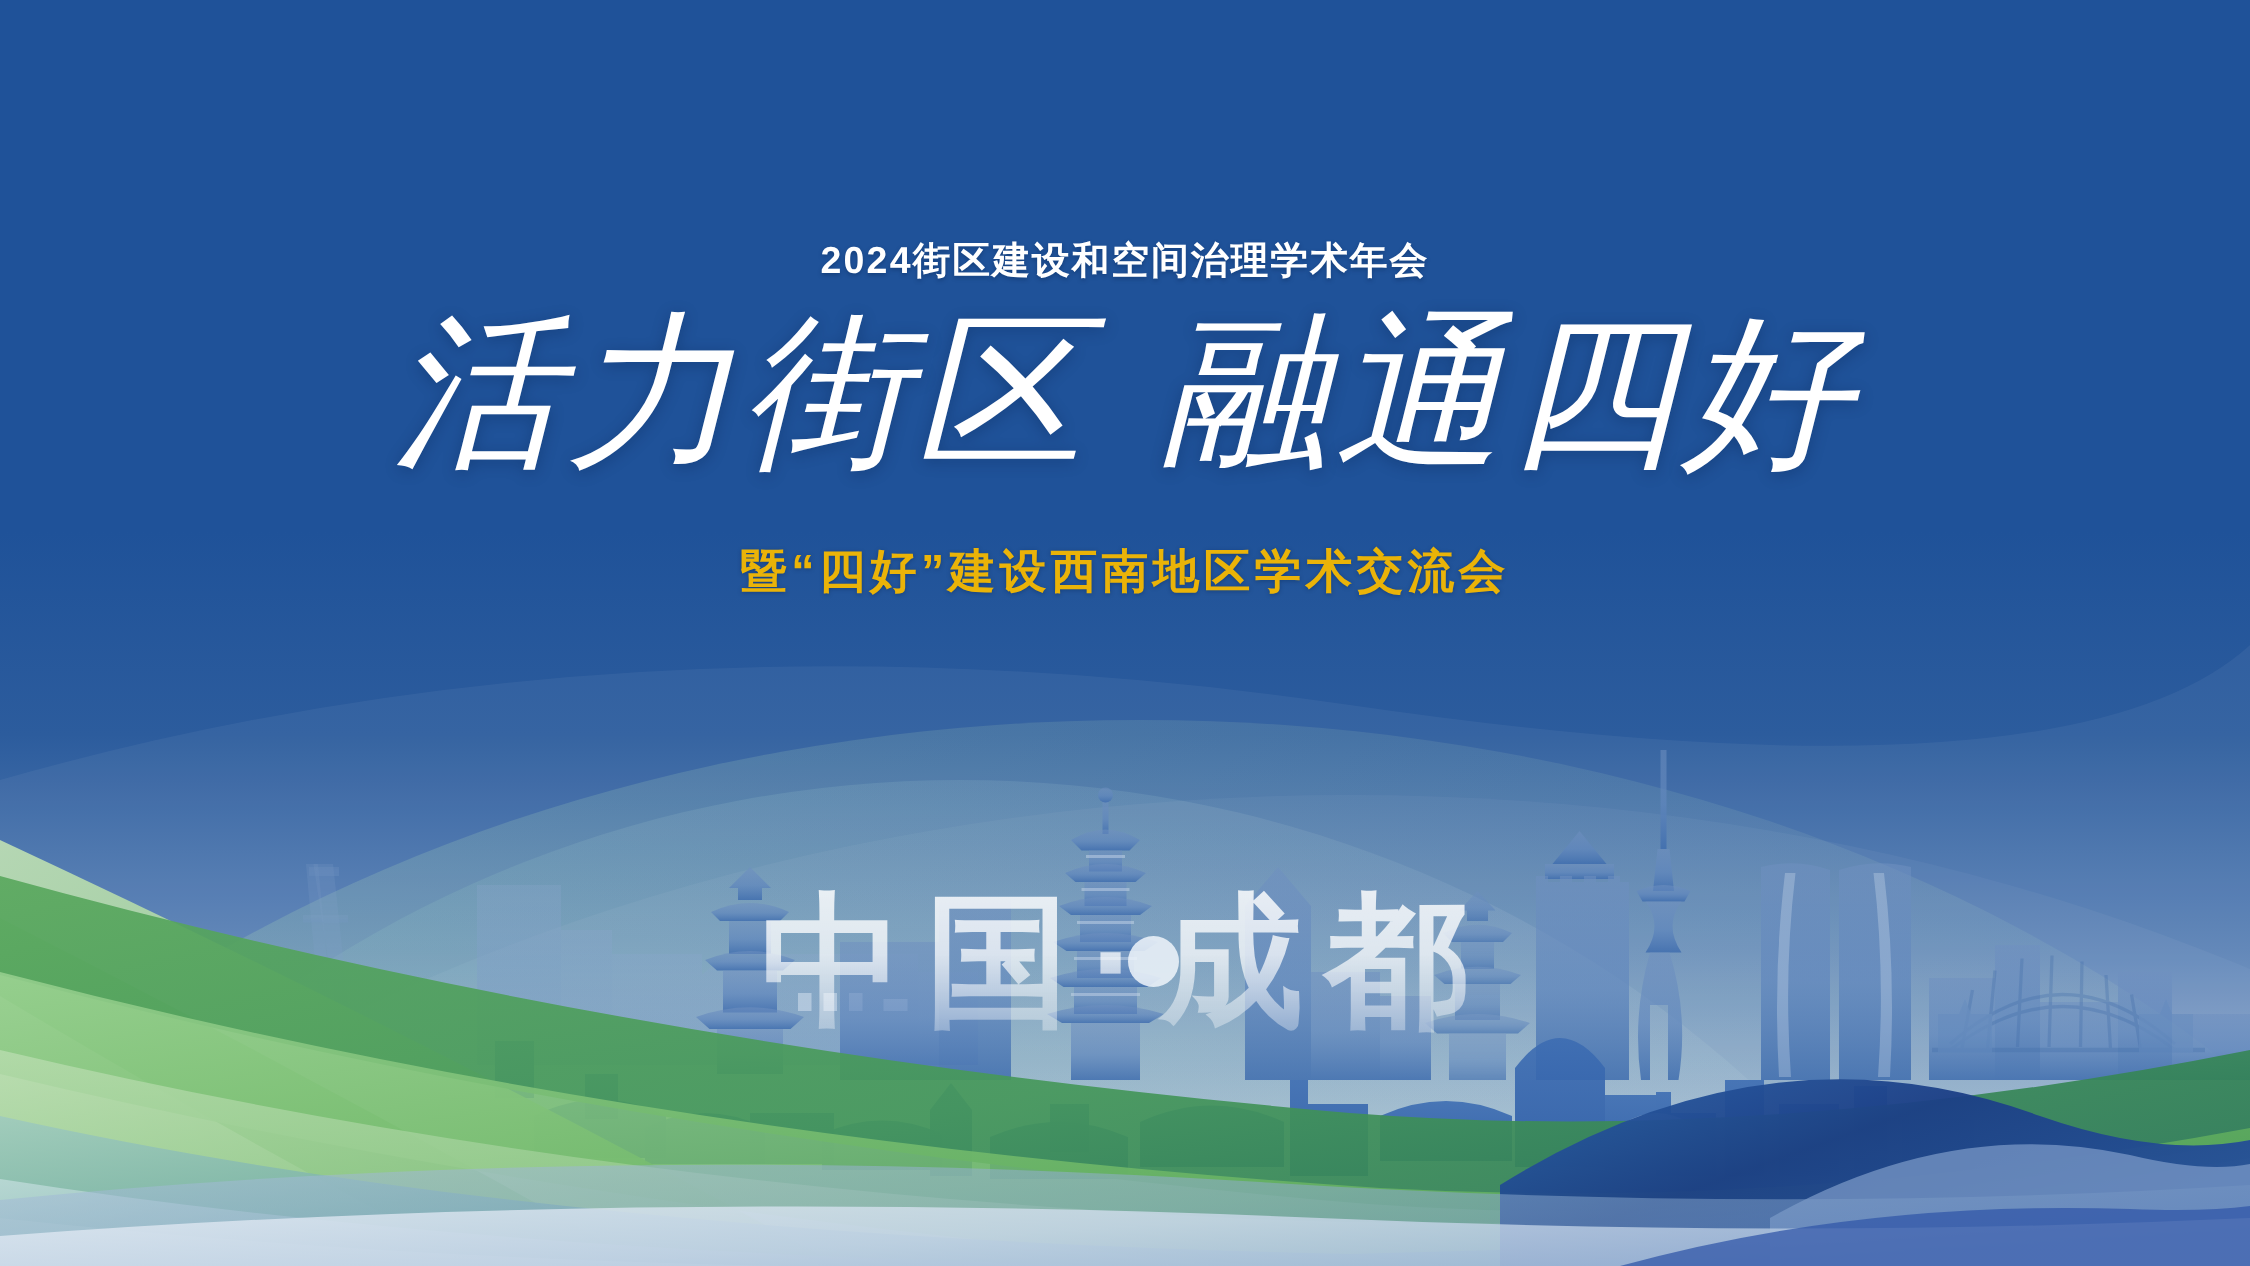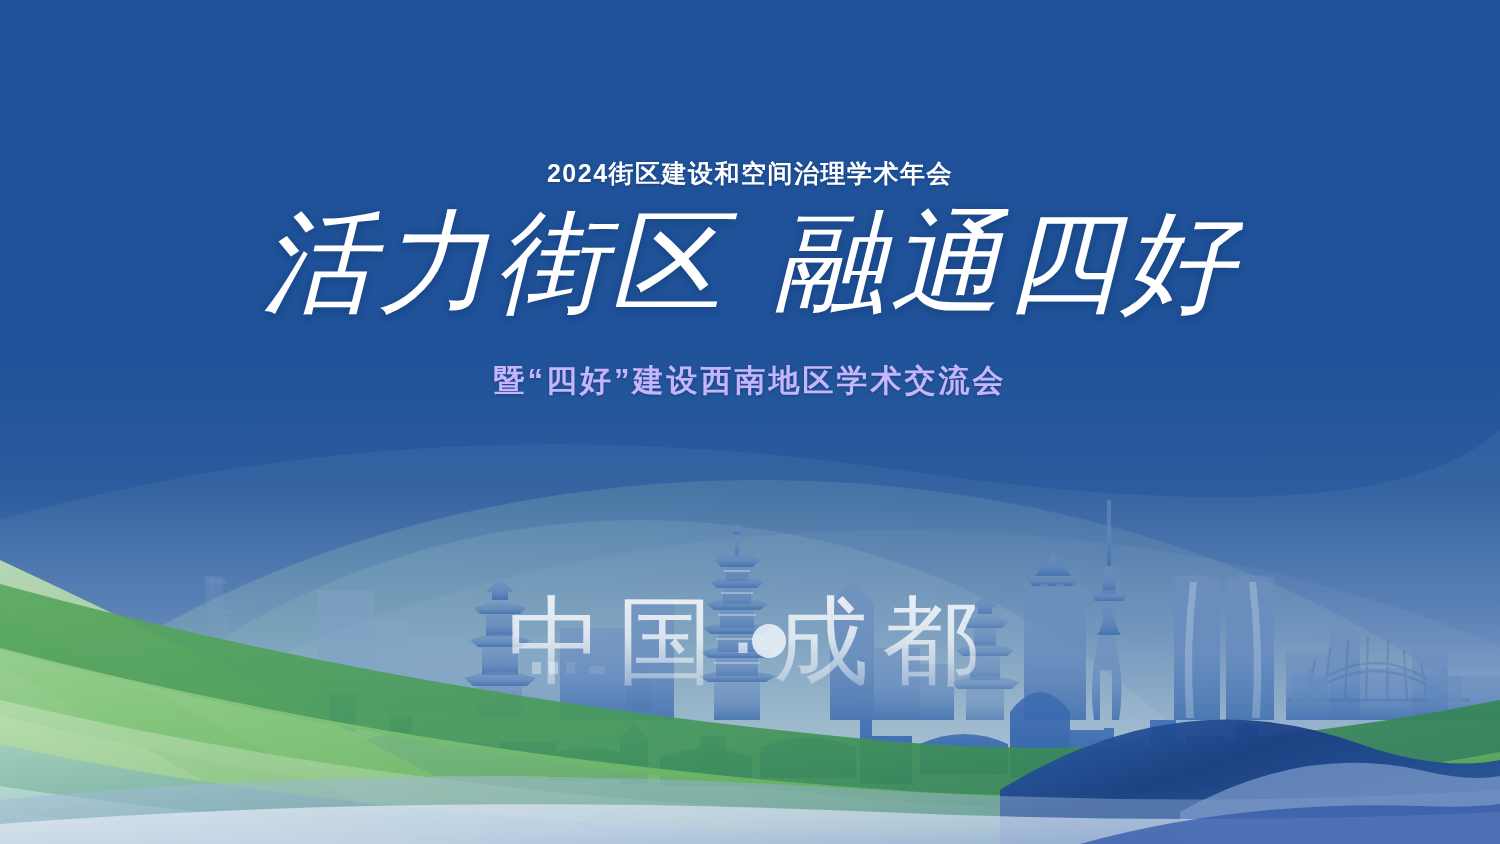--- a/index.html
+++ b/index.html
@@ -24,26 +24,26 @@
     color:#ffffff;font-size:112px;font-weight:400;line-height:1.18;
     font-family:"DejaVu Serif","Liberation Serif",serif;
     font-style:italic;
     letter-spacing:4px;
     text-shadow:0 2px 10px rgba(0,25,65,.30);
     white-space:nowrap;
   }
   .maintitle .gap{display:inline-block;width:48px;}
   .subtitle{
     position:absolute;left:0;top:360px;width:1500px;text-align:center;
-    color:#c4b5fd;font-size:31px;font-weight:700;letter-spacing:3px;
+    color:#eab308;font-size:31px;font-weight:700;letter-spacing:3px;
     text-shadow:0 1px 3px rgba(0,30,70,.35);
   }
   .citymark{
     position:absolute;left:0;top:578px;width:1500px;text-align:center;
-    font-size:96px;font-weight:400;letter-spacing:14px;
+    font-size:96px;font-weight:700;letter-spacing:14px;
     font-family:"Liberation Sans","DejaVu Sans",sans-serif;
     background:linear-gradient(180deg,rgba(255,255,255,.95) 0%,rgba(255,255,255,.80) 45%,rgba(255,255,255,.42) 78%,rgba(255,255,255,.20) 100%);
     -webkit-background-clip:text;background-clip:text;
     -webkit-text-fill-color:transparent;color:transparent;
     opacity:.92;
   }
 </style>
 </head>
 <body>
 

